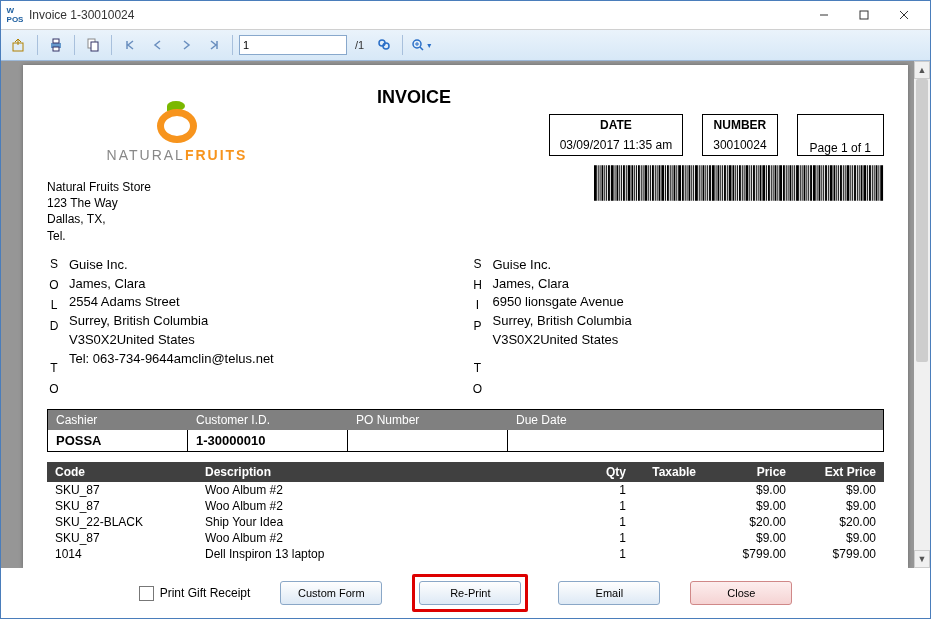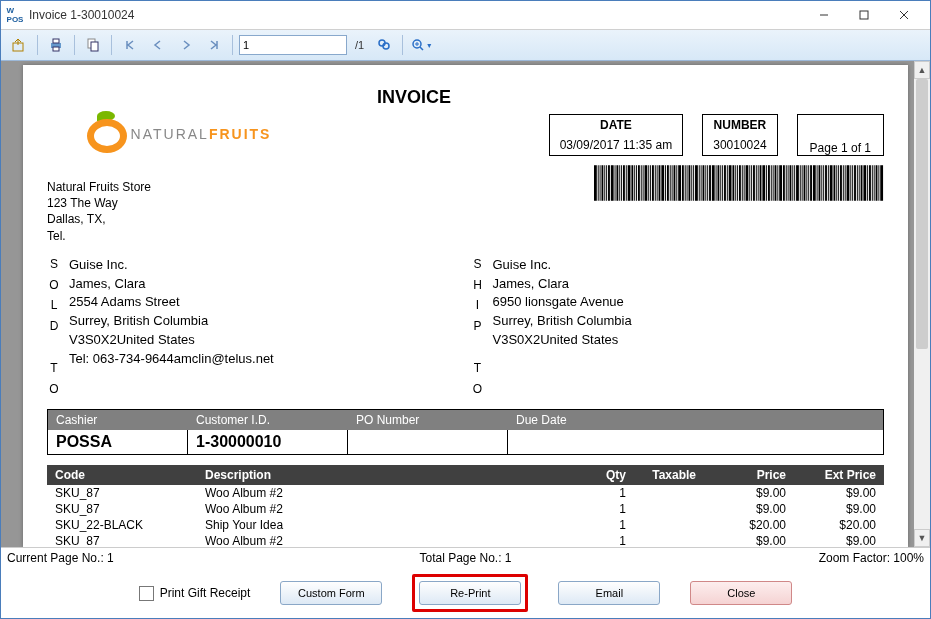--- a/index.html
+++ b/index.html
@@ -15,21 +15,21 @@
 .page-input{width:100px;height:18px;border:1px solid #88a8cc;font-size:11px;padding:0 3px;background:#fff}
 .page-total{font-size:11px;color:#333;margin:0 4px}
 .viewer{flex:1;background:#969696;position:relative;overflow:hidden}
 .vscroll{position:absolute;right:0;top:0;bottom:0;width:16px;background:#f0f0f0;display:flex;flex-direction:column}
 .vscroll .arr{height:16px;display:flex;align-items:center;justify-content:center;background:#f0f0f0;border:1px solid #ccc;font-size:9px;color:#555}
 .vscroll .track{flex:1;background:#f0f0f0;position:relative}
 .vscroll .thumb{position:absolute;left:2px;right:2px;top:0;height:60%;background:#cdcdcd;border-radius:2px}
 .page{position:absolute;left:22px;right:22px;top:4px;bottom:0;background:#fff;box-shadow:0 0 4px rgba(0,0,0,.3);padding:22px 24px 0;overflow:hidden;box-sizing:border-box}
 .hdr{display:flex;gap:10px}
 .logo-block{width:260px}
-.logo{height:90px;display:flex;flex-direction:row;align-items:center;justify-content:center}
+.logo{height:90px;display:flex;flex-direction:column;align-items:center;justify-content:center}
 .logo-mark{width:48px;height:42px;position:relative}
 .leaf{position:absolute;top:0;left:14px;width:18px;height:10px;background:#7ab800;border-radius:50% 50% 50% 0}
 .ring{position:absolute;top:8px;left:4px;width:40px;height:34px;border:7px solid #f7941d;border-radius:50%;box-sizing:border-box}
 .logo-text{font-size:14px;letter-spacing:2px;margin-top:4px}
 .logo-text .nat{color:#888}
 .logo-text .fru{color:#f7941d;font-weight:bold}
 .addr{font-size:12px;line-height:1.35;margin-top:2px}
 .hdr-right{flex:1}
 .inv-title{font-size:18px;font-weight:bold;margin-bottom:6px;margin-left:60px}
 .boxes{display:flex;gap:19px;justify-content:flex-end}
@@ -40,21 +40,21 @@
 .barcode{margin-top:8px;display:flex;justify-content:flex-end}
 .barcode-svg{width:290px;height:38px}
 .parties{display:flex;margin-top:12px;gap:10px}
 .party{display:flex;gap:8px;flex:1}
 .vlabel{display:flex;flex-direction:column;justify-content:flex-start;gap:4px;font-size:12px;font-weight:normal;width:14px;text-align:center;line-height:1.4}
 .pbody{font-size:13px;line-height:1.45}
 .row2{display:flex;}
 .meta-table{margin-top:12px;border:1px solid #000}
 .meta-head{display:flex;background:#808080;color:#fff;font-weight:normal;font-size:12px}
 .meta-head>div,.meta-row>div{padding:3px 8px;box-sizing:border-box}
-.meta-row{display:flex;font-weight:bold;font-size:16px}
+.meta-row{display:flex;font-weight:bold;font-size:13px}
 .c-cashier{width:140px;border-right:1px solid #000}
 .c-cust{width:160px;border-right:1px solid #000}
 .c-po{width:160px;border-right:1px solid #000}
 .c-due{flex:1}
 .meta-head .c-cashier,.meta-head .c-cust,.meta-head .c-po{border-right:0}
 .items-head{display:flex;background:#404040;color:#fff;font-weight:bold;font-size:12px;margin-top:10px;padding:3px 8px}
 .col-code{width:150px}
 .col-desc{flex:1}
 .col-qty{width:40px;text-align:right}
 .col-tax{width:70px;text-align:right}
@@ -439,25 +439,20 @@
 
     <div class="vscroll">
       <div class="arr">▲</div>
       <div class="track">
           <div class="thumb"></div>
         </div>
       <div class="arr">▼</div>
     </div>
   </div>
 
-  <div class="statusbar">
-    <div>Current Page No.: 1</div>
-    <div style="text-align:center">Total Page No.: 1</div>
-    <div style="text-align:right">Zoom Factor: 100%</div>
-  </div>
 
   <div class="footer">
     <label class="chk">
       <span class="chk-box"></span>
       <span>Print Gift Receipt</span>
     </label>
     <div class="btn">Custom Form</div>
     <div class="hl">
       <div class="btn">Re-Print</div>
     </div>

